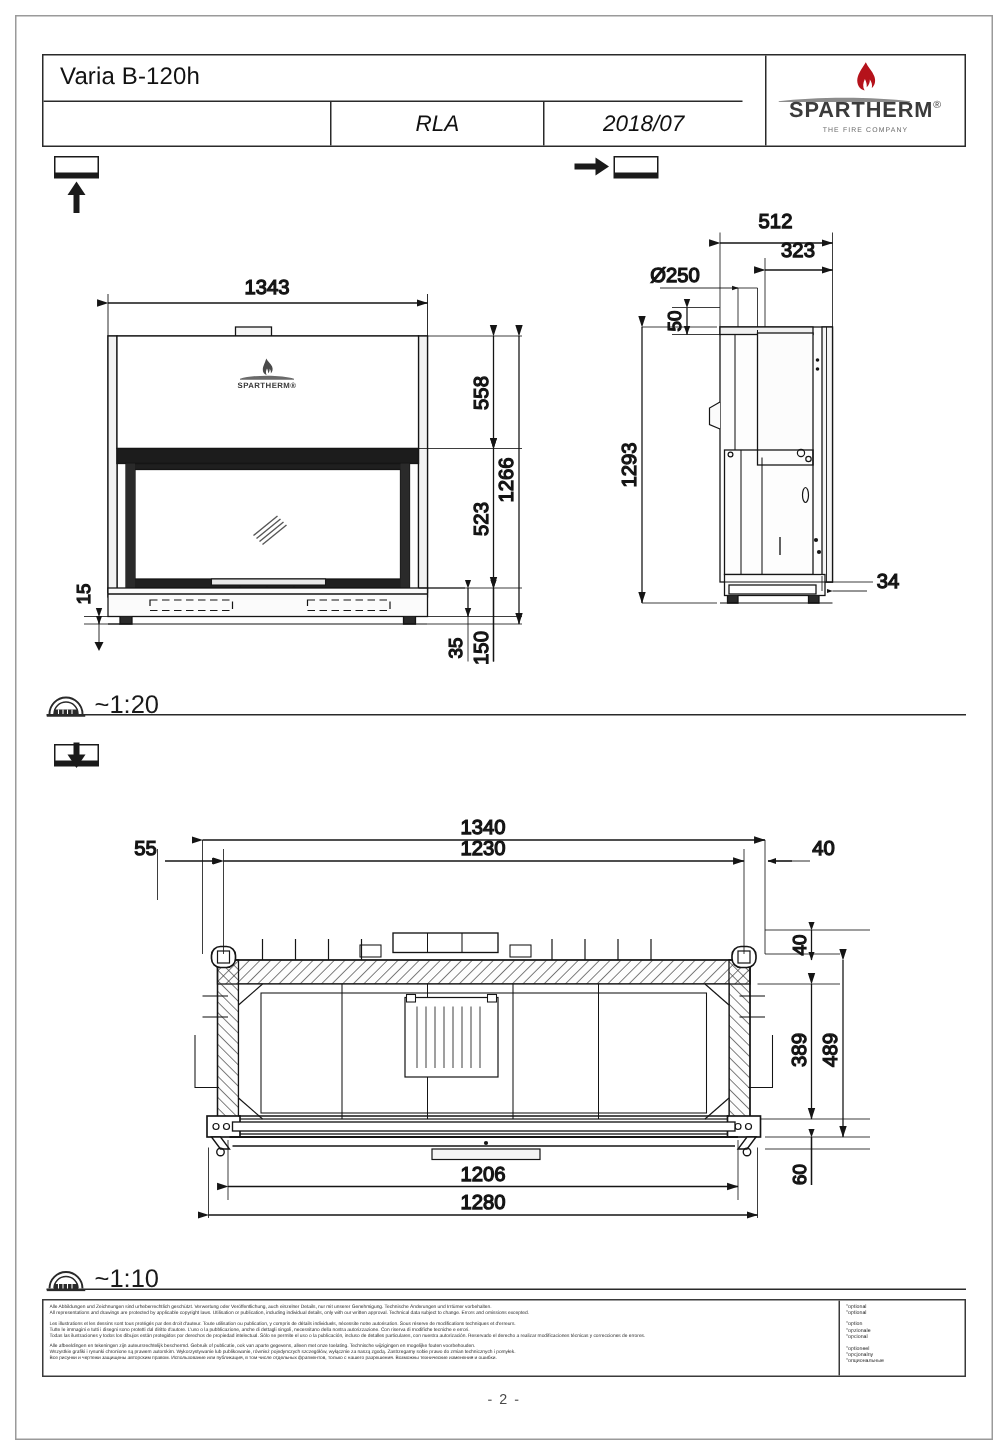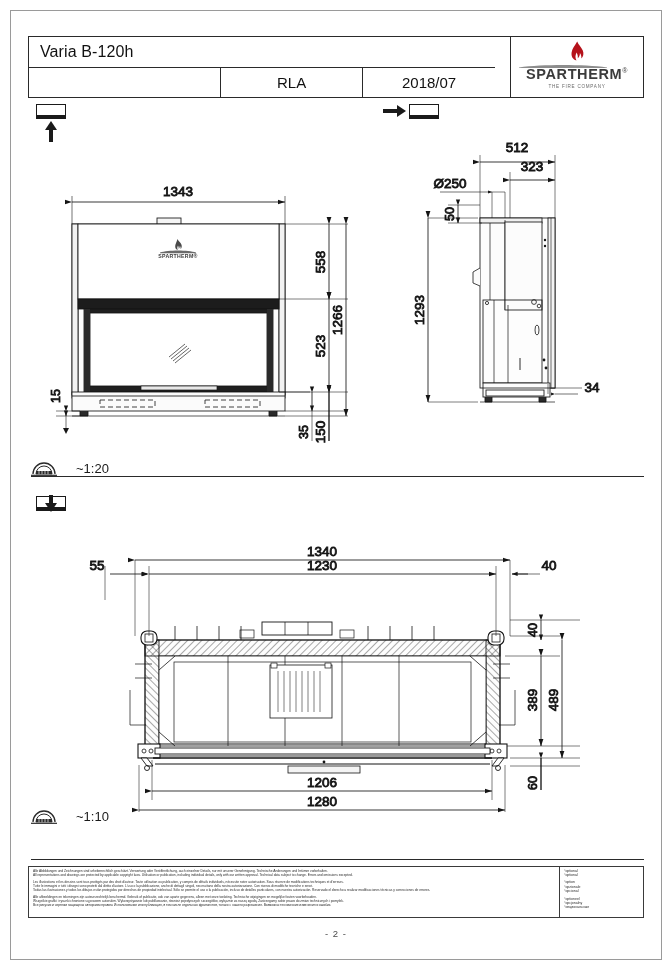--- a/index.html
+++ b/index.html
@@ -57,20 +57,21 @@
   }
   .tb-title-text {
     font-size: 16px;
     letter-spacing: .1px;
     color: #111;
   }
   .tb-row-bottom {
     height: 30px;
     display: flex;
     box-sizing: border-box;
+    font-style: italic;
   }
   .tb-cell {
     display: flex;
     align-items: center;
     justify-content: center;
     font-size: 15px;
     box-sizing: border-box;
     color: #111;
   }
   .tb-cell.c1 { width: 41%; }
@@ -152,21 +153,21 @@
   .arrow-head-down {
     position:absolute; left: 9px; top: 28px;
     width: 0; height: 0;
     border-left: 6px solid transparent;
     border-right: 6px solid transparent;
     border-top: 9px solid #1a1a1a;
   }
 
   
   .scale-marker { position:absolute; display:flex; align-items:center; }
-  .scale-text { font-size: 13px; color:#1a1a1a; margin-left: 19px; text-align: right; }
+  .scale-text { font-size: 17px; color:#1a1a1a; margin-left: 6px; text-align: right; }
   .scale-rule {
     position:absolute; height:1px; background:#2a2a2a;
   }
 
   
   svg.draw {
     position: absolute;
     left: 0; top: 0;
     width: 672px;
     height: 970px;
@@ -293,21 +294,21 @@
         <line x1="11" y1="11" x2="11" y2="14.4"></line>
         <line x1="14" y1="11" x2="14" y2="14.4"></line>
         <line x1="17" y1="11" x2="17" y2="14.4"></line>
       </g>
       <line x1="0" y1="15.3" x2="26" y2="15.3" stroke="#2a2a2a" stroke-width="1.2"></line>
     </svg>
     <span class="scale-text">~1:20</span>
   </div>
   <div class="scale-rule" style="left:31px; top:476px; width:613px;"></div>
 
-  <div class="scale-marker" style="left:31px; top:808px;">
+  <div class="scale-marker" style="left:31px; top:843px;">
     <svg width="26" height="16" viewBox="0 0 26 16">
       <path d="M2 14 A11 11 0 0 1 24 14" fill="none" stroke="#2a2a2a" stroke-width="1.3"></path>
       <path d="M5 14 A8 8 0 0 1 21 14" fill="none" stroke="#2a2a2a" stroke-width="1"></path>
       <rect x="5" y="11" width="16" height="3.4" fill="#2a2a2a"></rect>
       <g stroke="#ffffff" stroke-width="0.7">
         <line x1="8" y1="11" x2="8" y2="14.4"></line>
         <line x1="11" y1="11" x2="11" y2="14.4"></line>
         <line x1="14" y1="11" x2="14" y2="14.4"></line>
         <line x1="17" y1="11" x2="17" y2="14.4"></line>
       </g>

